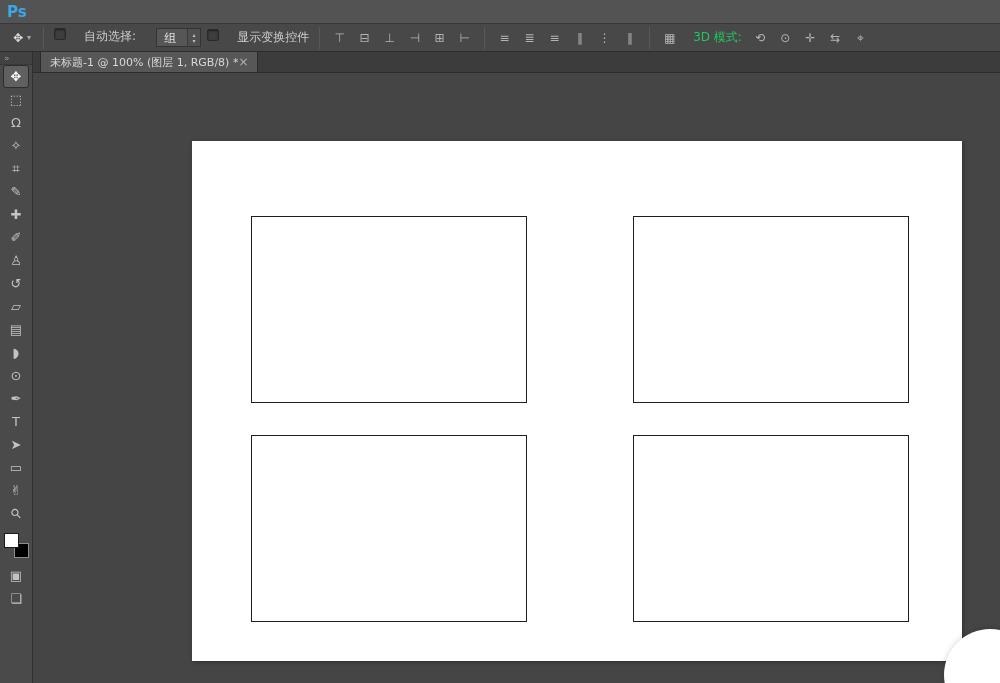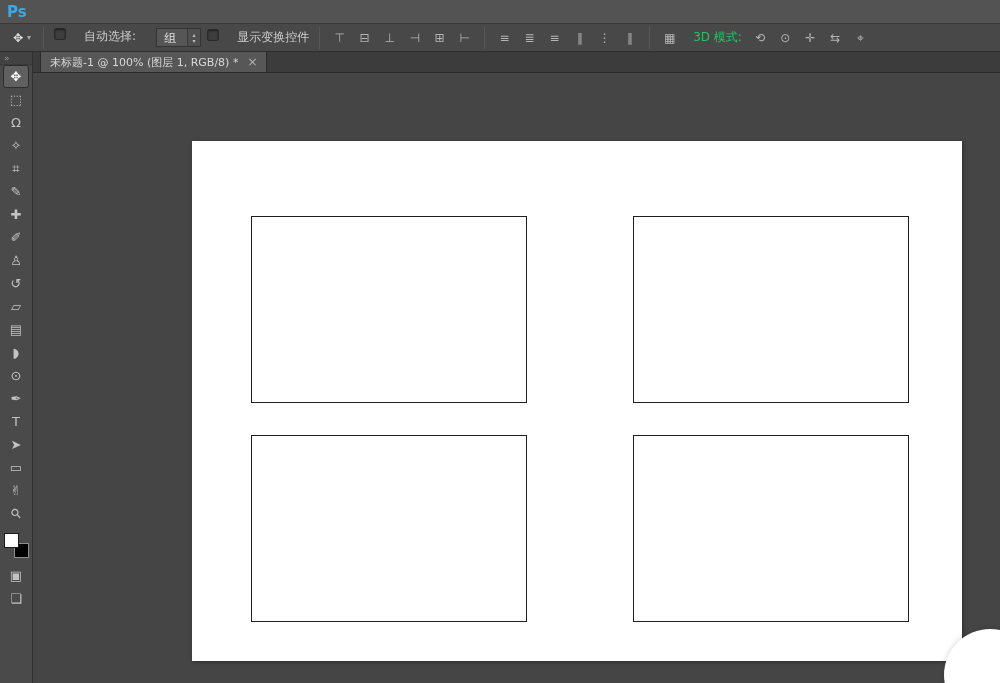--- a/index.html
+++ b/index.html
@@ -42,21 +42,21 @@
   .tool.selected{background:#606060;box-shadow:inset 0 0 0 1px #2d2d2d;color:#ffffff}
   .tool[data-name="zoom-tool"]{transform:rotate(-45deg)}
   .swatches{position:relative;width:27px;height:27px;margin:7px 0 5px 0}
   .fg{position:absolute;left:1px;top:1px;width:15px;height:15px;border:1px solid #1b1b1b;z-index:2}
   .bg{position:absolute;right:1px;bottom:1px;width:15px;height:15px;border:1px solid #8d8d8d}
 
   
   .rightcol{flex:1;display:flex;flex-direction:column;min-width:0}
   .tabbar{height:21px;background:#3c3c3c;border-bottom:1px solid #2b2b2b;display:flex;align-items:stretch;padding-left:7px}
   .tab{background:#575757;border-left:1px solid #2b2b2b;border-right:1px solid #2b2b2b;display:flex;align-items:center;
-       gap:9px;padding:0 9px;font-size:11px;color:#d8d8d8;white-space:nowrap}
+       padding:0 9px;font-size:11px;color:#d8d8d8;white-space:nowrap}
   .tab .close{color:#b2b2b2;font-size:12px;line-height:1}
 
   
   .workspace{flex:1;position:relative;background:#454545;overflow:hidden}
   .document{position:absolute;left:159px;top:68px;width:770px;height:520px;background:#fefefe;
             box-shadow:1px 1px 4px rgba(0,0,0,.35)}
   .rect{position:absolute;border:1px solid #1f1f1f;background:transparent}
   .blob{position:absolute;width:92px;height:92px;border-radius:50%;background:#ffffff;right:-36px;bottom:-38px;
         box-shadow:0 0 6px rgba(0,0,0,.18)}
 </style>

